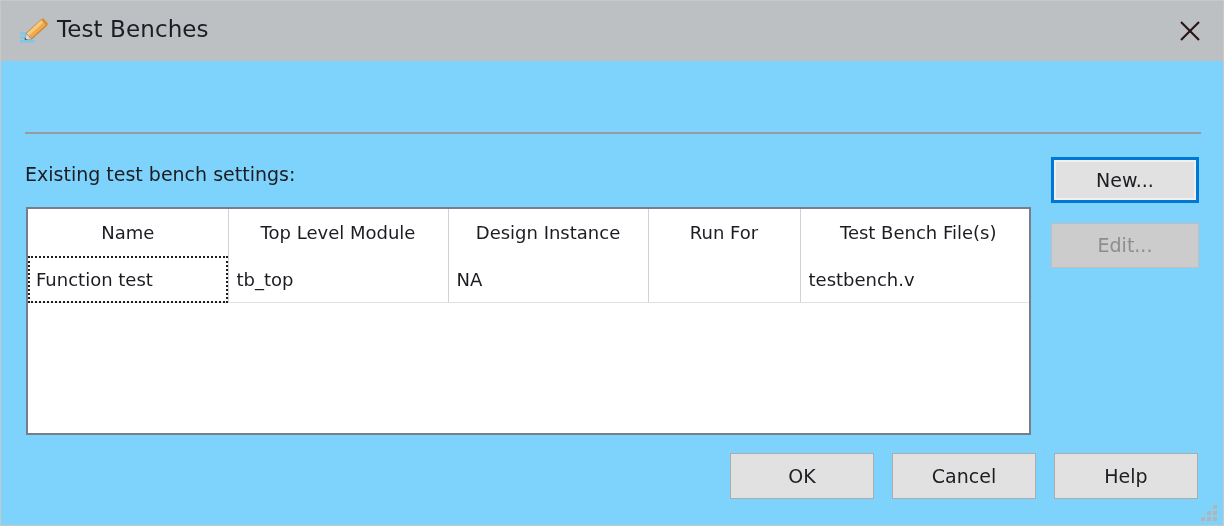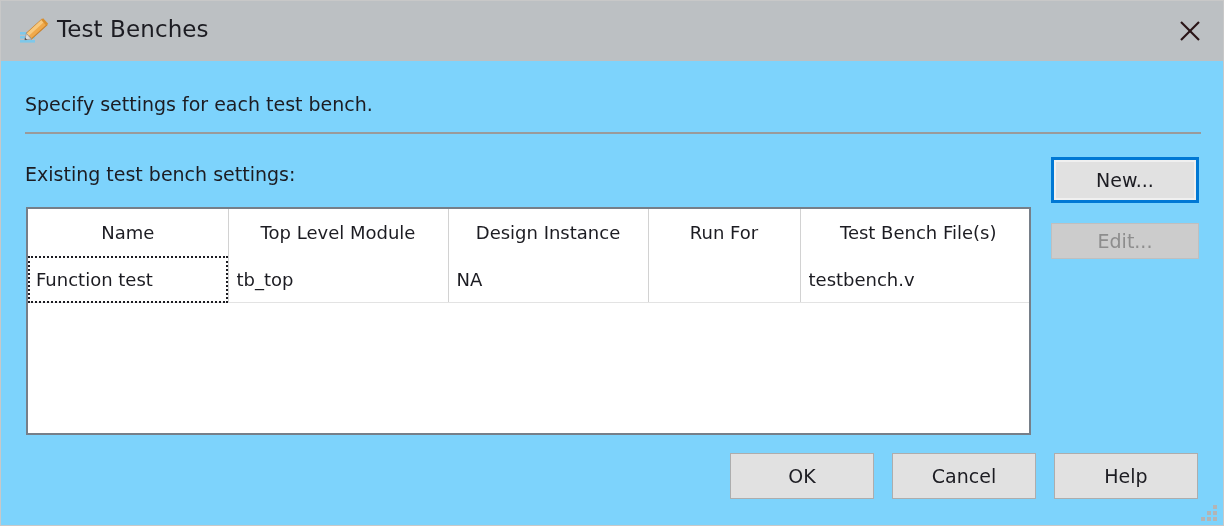--- a/index.html
+++ b/index.html
@@ -133,21 +133,21 @@
     background: #cccccc;
     border: 1px solid #bfbfbf;
     color: #8d8d8d;
     cursor: default;
   }
   .btn.focused {
     border: 3px solid #0078d4;
     box-shadow: inset 0 0 0 2px #f0f0f0;
   }
   #btn-new    { left: 1050px; top: 156px; width: 148px; height: 46px; }
-  #btn-edit   { left: 1050px; top: 222px; width: 148px; height: 36px; }
+  #btn-edit   { left: 1050px; top: 222px; width: 148px; height: 45px; }
   #btn-delete { left: 1050px; top: 289px; width: 148px; height: 45px; }
   #btn-ok     { left: 729px; top: 452px; width: 144px; height: 46px; }
   #btn-cancel { left: 891px; top: 452px; width: 144px; height: 46px; }
   #btn-help   { left: 1053px; top: 452px; width: 144px; height: 46px; }
 
   
   #resize-grip {
     position: absolute;
     left: 1202px; top: 504px;
     width: 16px; height: 16px;
@@ -193,21 +193,20 @@
     <div id="title-text">Test Benches</div>
 
     <div id="close-button" title="Close">
       <svg width="24" height="24" viewBox="0 0 24 24">
         <line x1="3" y1="3" x2="21" y2="21" stroke="#2a1416" stroke-width="2.1"></line>
         <line x1="21" y1="3" x2="3" y2="21" stroke="#2a1416" stroke-width="2.1"></line>
       </svg>
     </div>
   </div>
 
-  <div id="instruction">Specify settings for each test bench.</div>
   <div id="separator"></div>
   <div id="list-label">Existing test bench settings:</div>
 
   <div id="listbox">
     <table class="tb">
       <colgroup>
         <col style="width:200px">
         <col style="width:220px">
         <col style="width:200px">
         <col style="width:152px">

